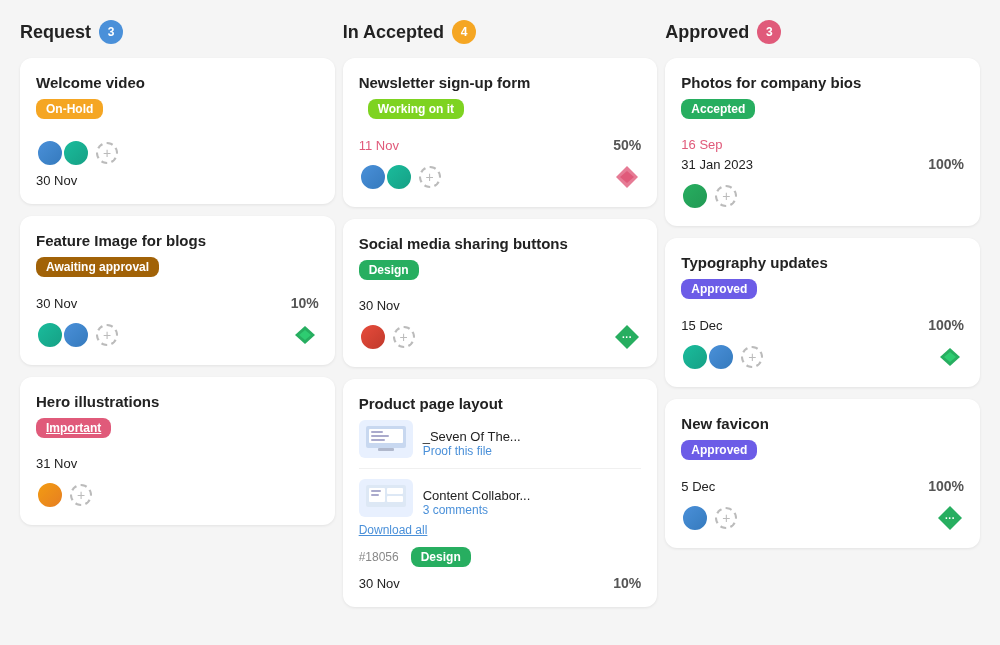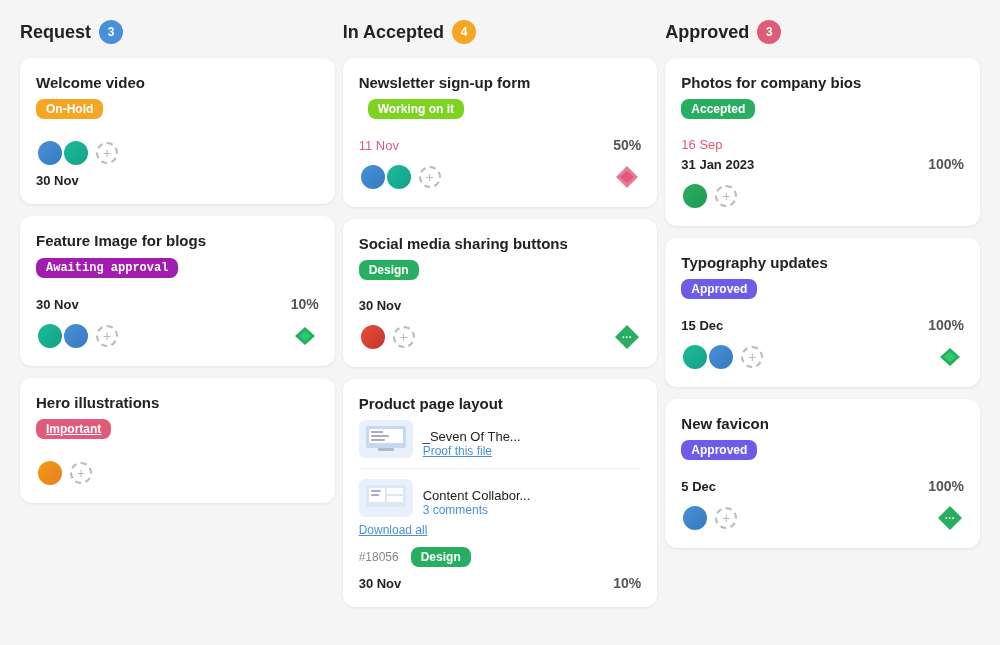--- a/index.html
+++ b/index.html
@@ -56,42 +56,42 @@
     }
     .tag {
       display: inline-block;
       padding: 3px 10px;
       border-radius: 8px;
       font-size: 12px;
       font-weight: 600;
       margin-bottom: 10px;
     }
     .tag-onhold { background: #f5a623; color: #fff; }
-    .tag-awaiting { background: #a21caf; color: #fff; font-family: Liberation Mono, monospace; }
+    .tag-awaiting { background: #a16207; color: #fff; }
     .tag-important { background: #e05a7a; color: #ffffff; text-decoration: underline; }
     .tag-working { background: #7ed321; color: #fff; margin-left: 9px; }
     .tag-design { background: #27ae60; color: #fff; }
     .tag-accepted { background: #27ae60; color: #fff; }
     .tag-approved { background: #6c5ce7; color: #fff; }
 
     .card-meta {
       display: flex;
       align-items: center;
       justify-content: space-between;
       margin-top: 8px;
     }
     .card-date {
       font-size: 13px;
       color: #e05a7a;
       font-weight: 500;
     }
     .card-date-dark {
       font-size: 13px;
       color: #222;
-      font-weight: 700;
+      font-weight: 400;
     }
     .card-percent {
       font-size: 14px;
       font-weight: 600;
       color: #555;
     }
     .avatars {
       display: flex;
       align-items: center;
       gap: 2px;
@@ -181,21 +181,20 @@
     }
     .attachment-thumb svg { width: 44px; height: 30px; }
     .attachment-name {
       font-size: 13px;
       font-weight: 500;
       color: #222;
     }
     .attachment-action {
       font-size: 12px;
       color: #4a90d9;
-      text-decoration: underline;
       cursor: pointer;
     }
     .attachment-comments {
       font-size: 12px;
       color: #4a90d9;
       cursor: pointer;
     }
     .download-all {
       font-size: 12px;
       color: #4a90d9;
@@ -257,20 +256,21 @@
             <polygon points="12,3 22,12 12,21 2,12" fill="#27ae60"></polygon>
             <polygon points="12,7 18,12 12,17 6,12" fill="#2ecc71"></polygon>
           </svg>
         </div>
       </div>
     </div>
 
     <div class="card">
       <div class="card-title">Hero illustrations</div>
       <span class="tag tag-important">Important</span>
+      <div style="margin-top:8px;" class="card-date-dark">31 Nov</div>
       <div class="card-footer">
         <div class="avatars">
           <div class="avatar avatar-orange"></div>
           <div class="add-btn">+</div>
         </div>
       </div>
     </div>
   </div>
 
   <div class="column">

